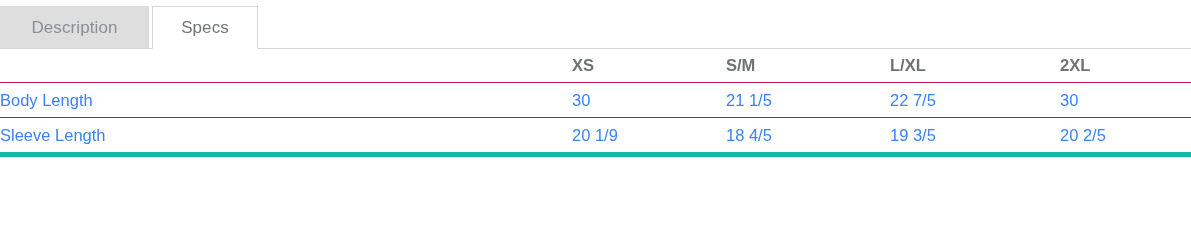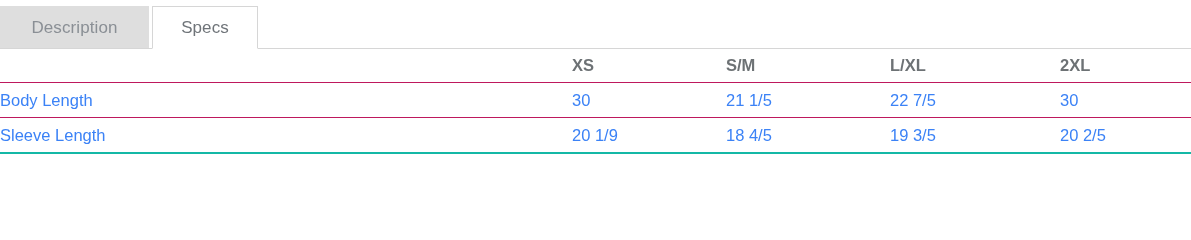--- a/index.html
+++ b/index.html
@@ -109,21 +109,21 @@
   .spec-table tbody td {
     font-weight: normal;
     color: #3b82f6;
     margin-left: 32px;
   }
 
   .cell-label { padding-left: 8px; }
   .cell-val   { padding-left: 0px; }
 
   .spec-table tbody tr:last-child td {
-    border-bottom: 2px solid #14b8a6;
+    border-bottom: 5px solid #14b8a6;
   }
 </style>
 </head>
 <body>
 
 <div class="page">
 
   <div class="tabstrip">
     <div class="tab tab-inactive">
       <span>Description</span>

